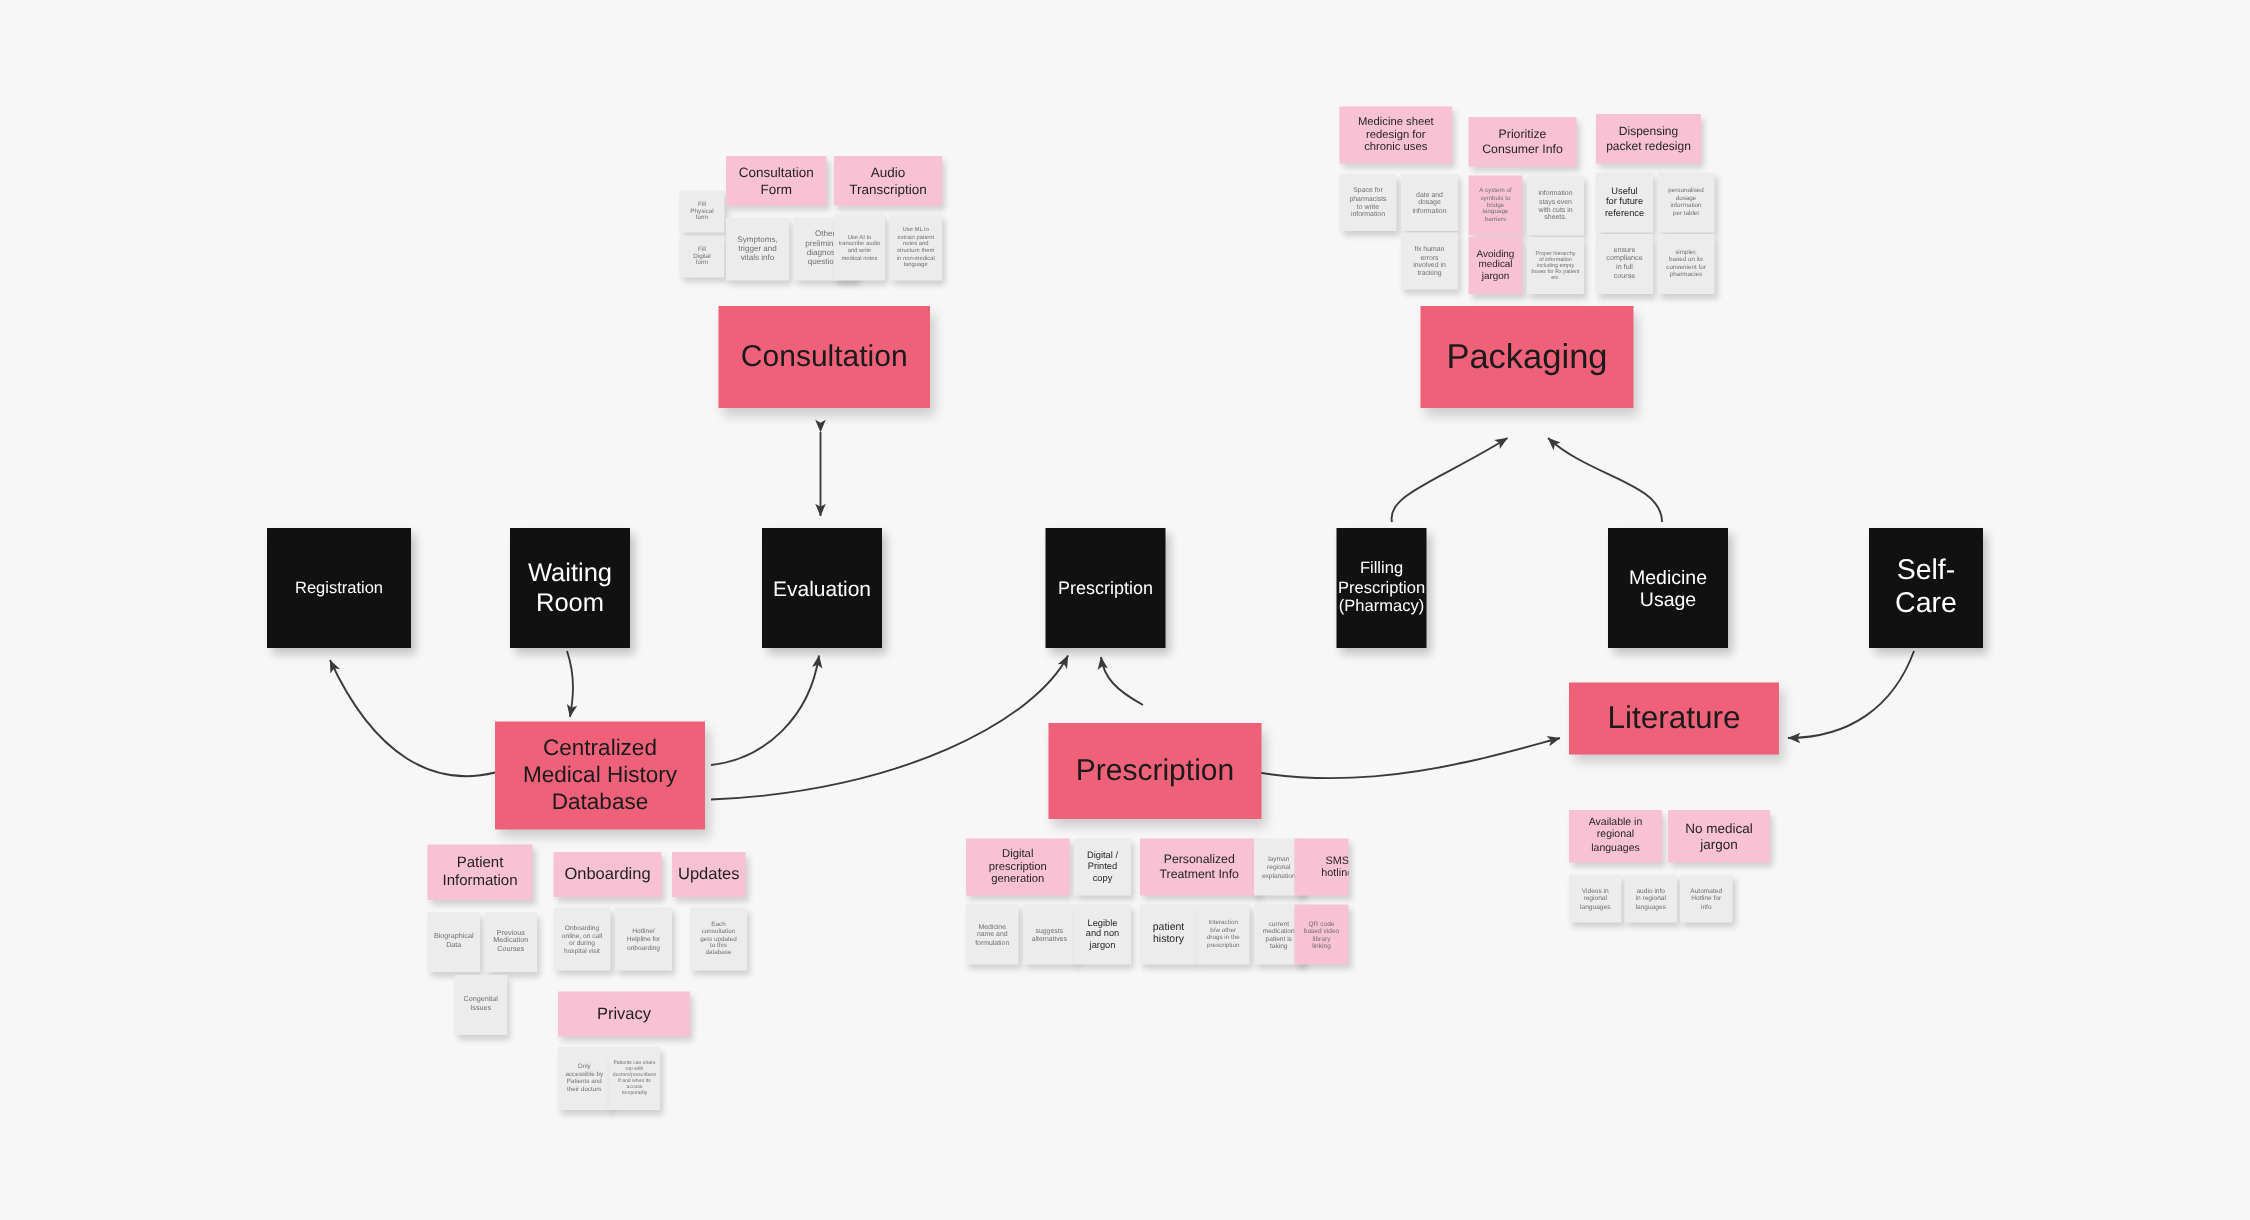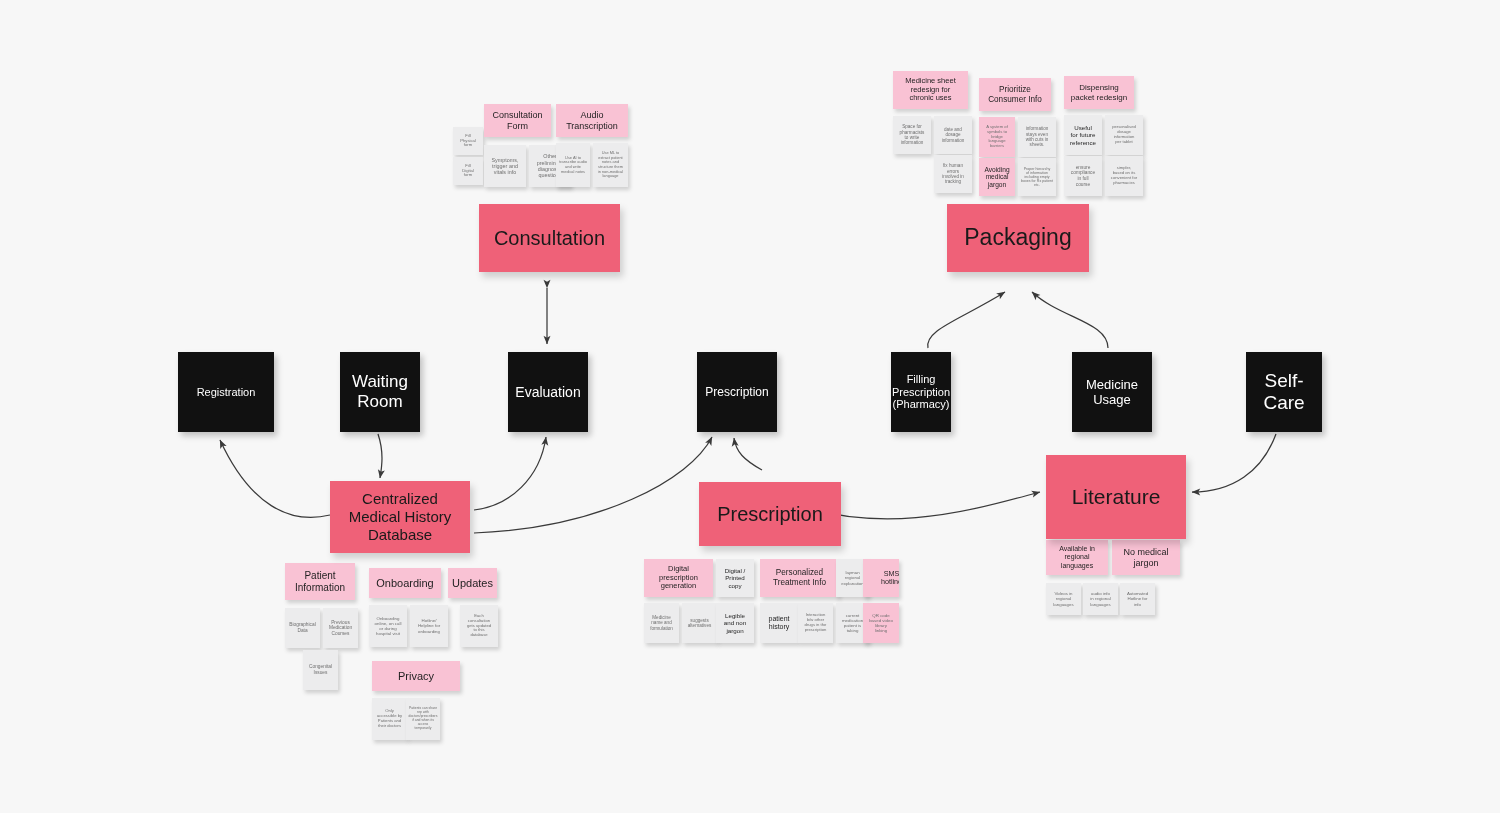--- a/index.html
+++ b/index.html
@@ -112,21 +112,21 @@
       <div class="node-black" style="left: 697px; top: 352px; width: 80px; height: 80px; font-size: 12px;">Prescription</div>
       <div class="node-black" style="left: 891px; top: 352px; width: 60px; height: 80px; font-size: 11px;">Filling<br>Prescription<br>(Pharmacy)</div>
       <div class="node-black" style="left: 1072px; top: 352px; width: 80px; height: 80px; font-size: 13px;">Medicine<br>Usage</div>
       <div class="node-black" style="left: 1246px; top: 352px; width: 76px; height: 80px; font-size: 19px;">Self-<br>Care</div>
     </div>
   <div id="cards">
       <div class="card-pink" style="left: 479px; top: 204px; width: 141px; height: 68px; font-size: 20px;">Consultation</div>
       <div class="card-pink" style="left: 947px; top: 204px; width: 142px; height: 68px; font-size: 23px;">Packaging</div>
       <div class="card-pink" style="left: 330px; top: 481px; width: 140px; height: 72px; font-size: 15px;">Centralized<br>Medical History<br>Database</div>
       <div class="card-pink" style="left: 699px; top: 482px; width: 142px; height: 64px; font-size: 20px;">Prescription</div>
-      <div class="card-pink" style="left: 1046px; top: 455px; width: 140px; height: 84px; font-size: 21px;">Literature</div>
+      <div class="card-pink" style="left: 1046px; top: 455px; width: 140px; height: 48px; font-size: 21px;">Literature</div>
     </div>
   <div id="stickies">
       <div style="position: absolute; left: 0px; top: 0px;">
         <div class="sticky grey tiny" style="left: 453px; top: 127px; width: 30px; height: 28px; font-size: 4.2px;">Fill<br>Physical<br>form</div>
         <div class="sticky grey tiny" style="left: 453px; top: 157px; width: 30px; height: 28px; font-size: 4.2px;">Fill<br>Digital<br>form</div>
         <div class="sticky pink" style="left: 484px; top: 104px; width: 67px; height: 33px; font-size: 9px;">Consultation<br>Form</div>
         <div class="sticky grey tiny" style="left: 484px; top: 145px; width: 42px; height: 42px; font-size: 5.4px;">Symptoms,<br>trigger and<br>vitals info</div>
         <div class="sticky grey tiny" style="left: 529px; top: 145px; width: 42px; height: 42px; font-size: 5.4px;">Other<br>preliminary<br>diagnostic<br>questions</div>
       </div>
       <div style="position: absolute; left: 0px; top: 0px;">

